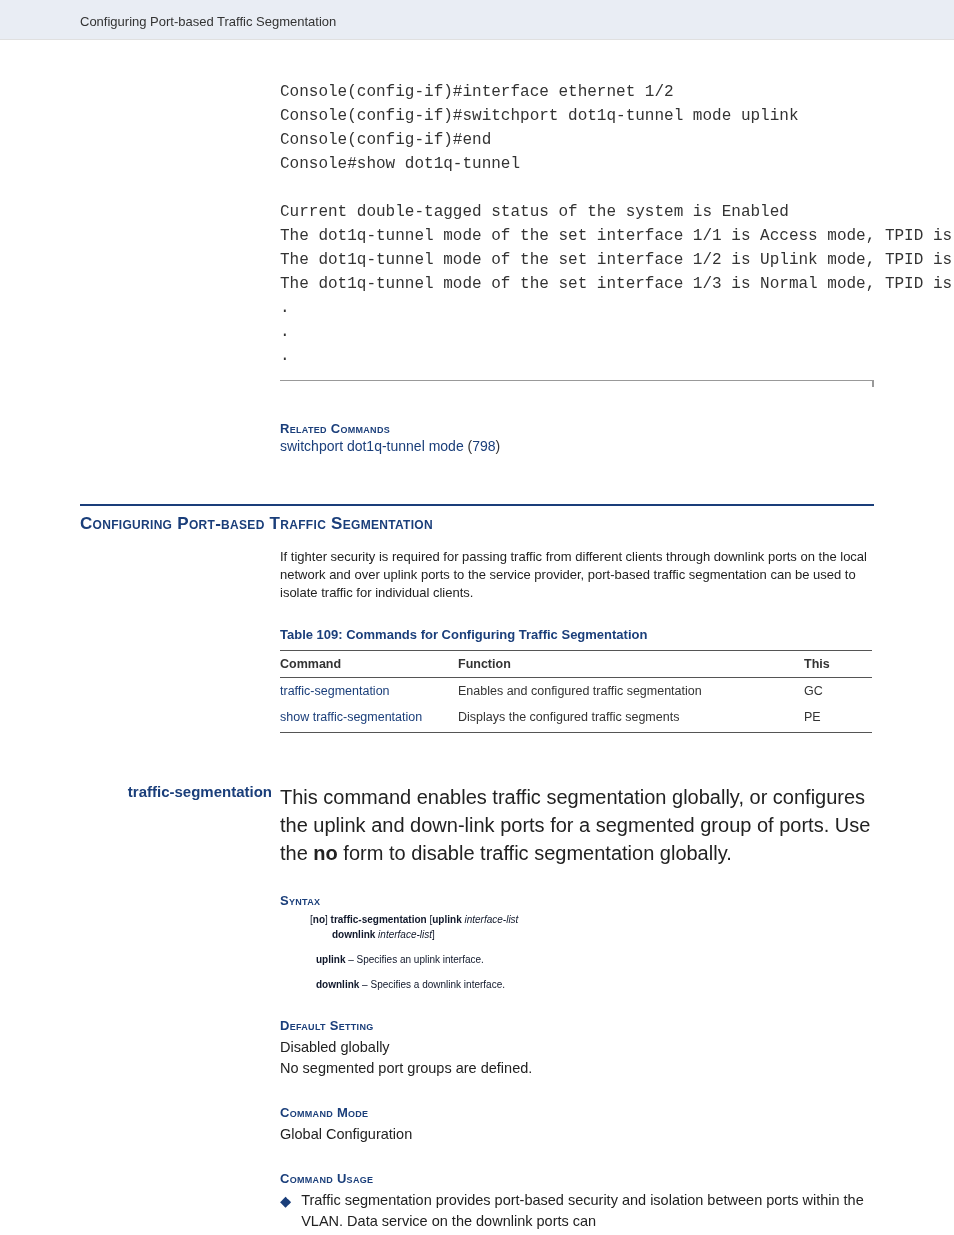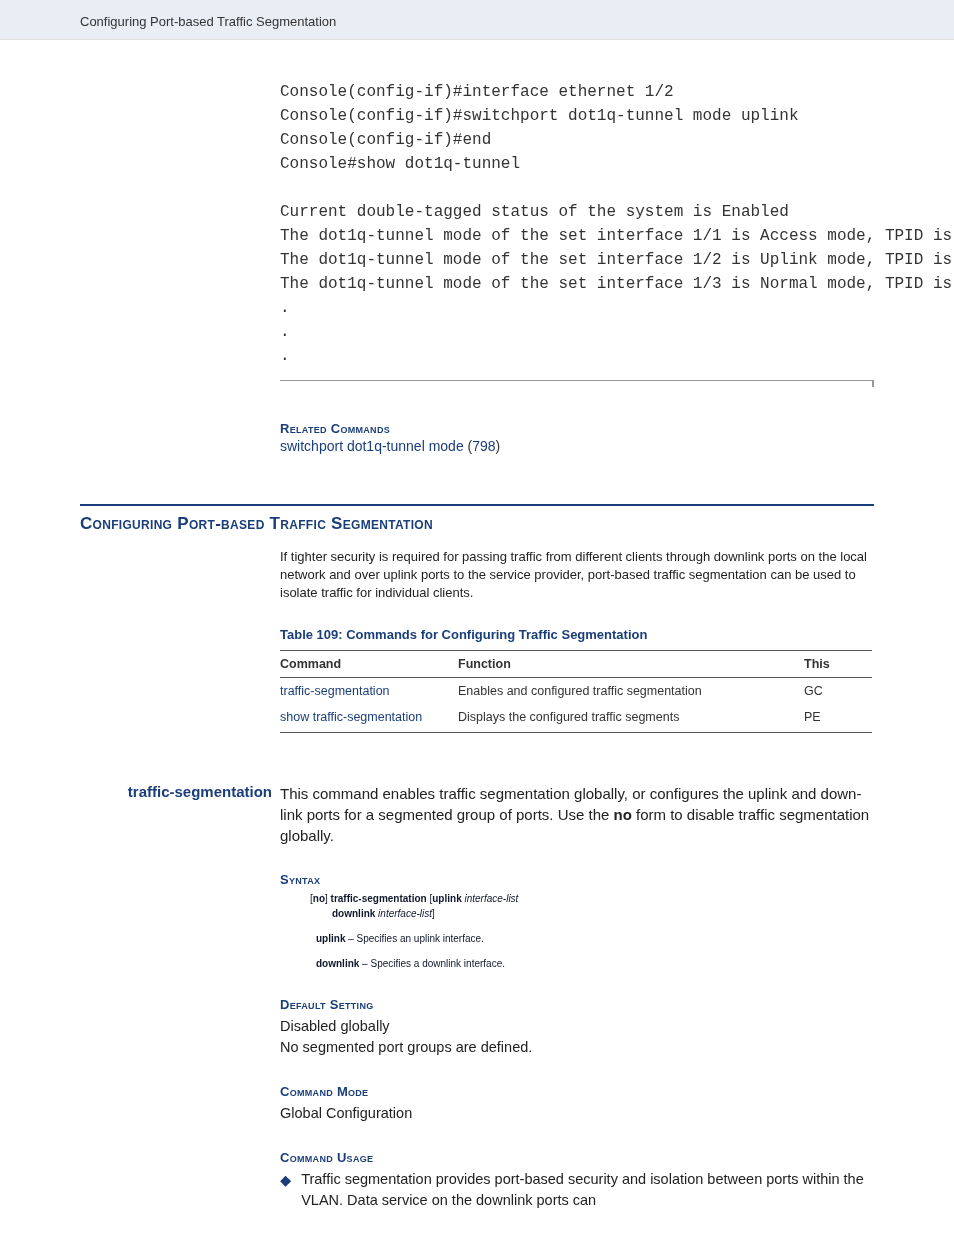--- a/index.html
+++ b/index.html
@@ -131,21 +131,21 @@
     flex-shrink: 0;
     color: #1a3e7a;
     font-weight: bold;
     font-size: 15px;
     text-align: right;
     padding-right: 8px;
     box-sizing: border-box;
   }
   .command-desc {
     flex: 1;
-    font-size: 15px;
+    font-size: 20px;
     line-height: 1.4;
     color: #222;
   }
   .sub-heading {
     color: #1a3e7a;
     font-weight: bold;
     font-size: 13px;
     font-variant: small-caps;
     letter-spacing: 0.3px;
     margin: 26px 0 4px 200px;

